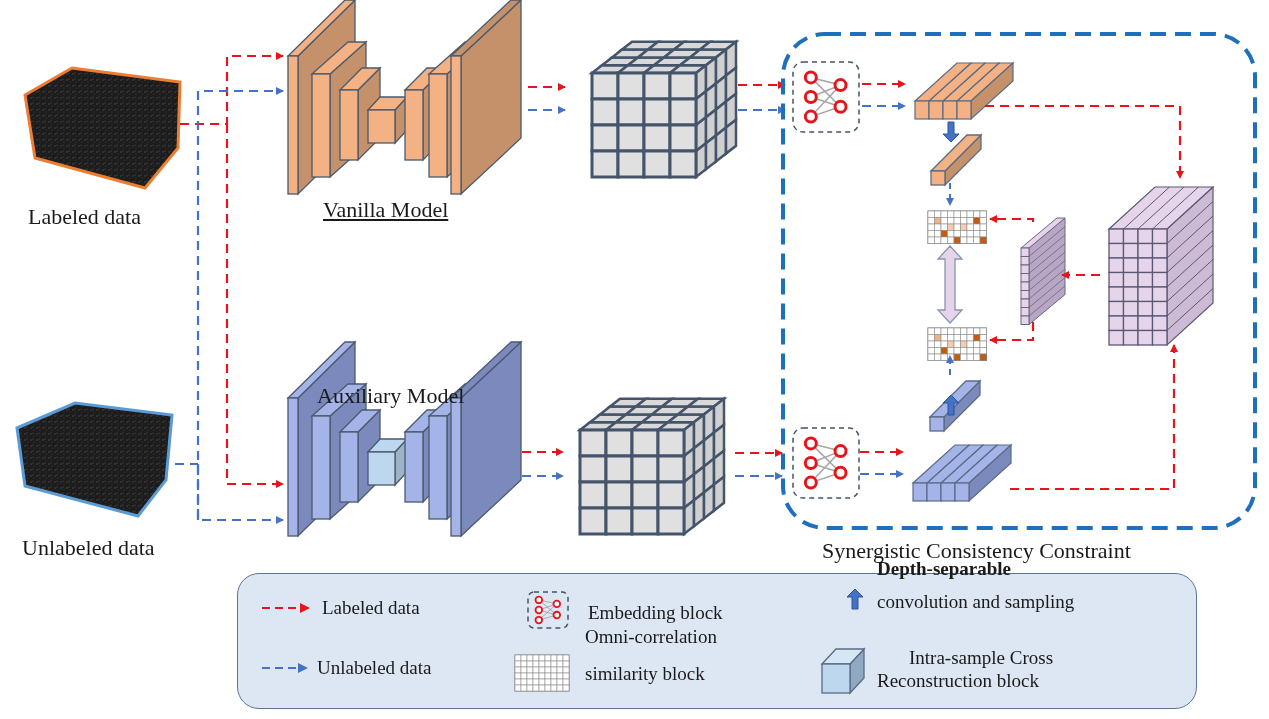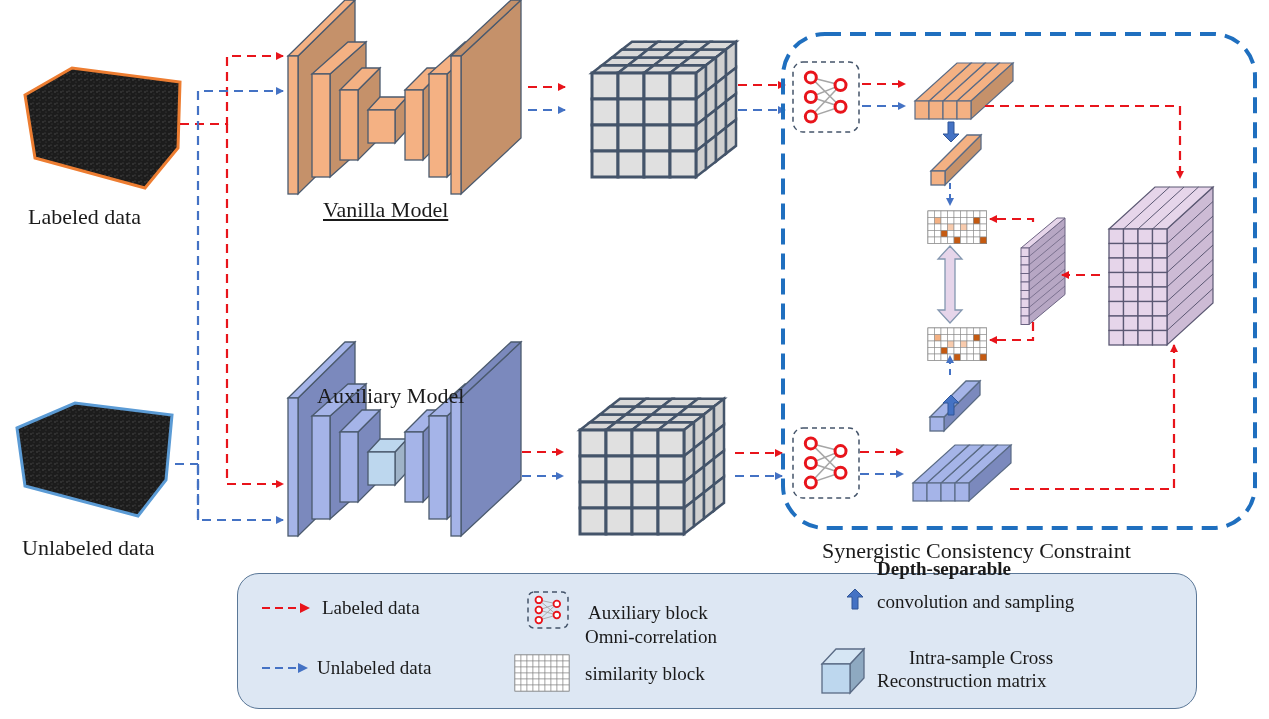--- a/index.html
+++ b/index.html
@@ -506,27 +506,27 @@
 
 <div class="lbl" style="left:28px;top:204px;">Labeled data</div>
 <div class="lbl" style="left:22px;top:535px;">Unlabeled data</div>
 <div class="lbl" style="left:323px;top:197px;text-decoration:underline;">Vanilla Model</div>
 <div class="lbl" style="left:317px;top:343px;margin-top:40px;">Auxiliary Model</div>
 <div class="lbl" style="left:822px;top:538px;">Synergistic Consistency  Constraint</div>
 
 <div id="legend-box"></div>
 <div class="leg-text" style="left:322px;top:597px;">Labeled data</div>
 <div class="leg-text" style="left:317px;top:657px;">Unlabeled data</div>
-<div class="leg-text" style="left:588px;top:602px;">Auxiliary block</div>
+<div class="leg-text" style="left:588px;top:602px;">Embedding block</div>
 <div class="leg-text" style="left:585px;top:626px;">Omni-correlation</div>
 <div class="leg-text" style="left:585px;top:663px;">similarity block</div>
 <div class="leg-text" style="left:877px;top:558px;font-weight:bold;">Depth-separable</div>
 <div class="leg-text" style="left:877px;top:591px;">convolution and sampling</div>
 <div class="leg-text" style="left:909px;top:647px;">Intra-sample Cross</div>
-<div class="leg-text" style="left:877px;top:670px;">Reconstruction matrix</div>
+<div class="leg-text" style="left:877px;top:670px;">Reconstruction block</div>
 
 <svg width="1269" height="719" style="position:absolute;left:0;top:0;pointer-events:none;">
   <g id="legendOverlay">
       <g>
         <line x1="262" y1="608" x2="302" y2="608" stroke="#e8141b" stroke-width="2.2" stroke-dasharray="8,5"></line>
         <polygon points="300,603 310,608 300,613" fill="#e8141b"></polygon>
       </g>
       <g>
         <line x1="262" y1="668" x2="300" y2="668" stroke="#4472c4" stroke-width="2.2" stroke-dasharray="8,5"></line>
         <polygon points="298,663 308,668 298,673" fill="#4472c4"></polygon>

